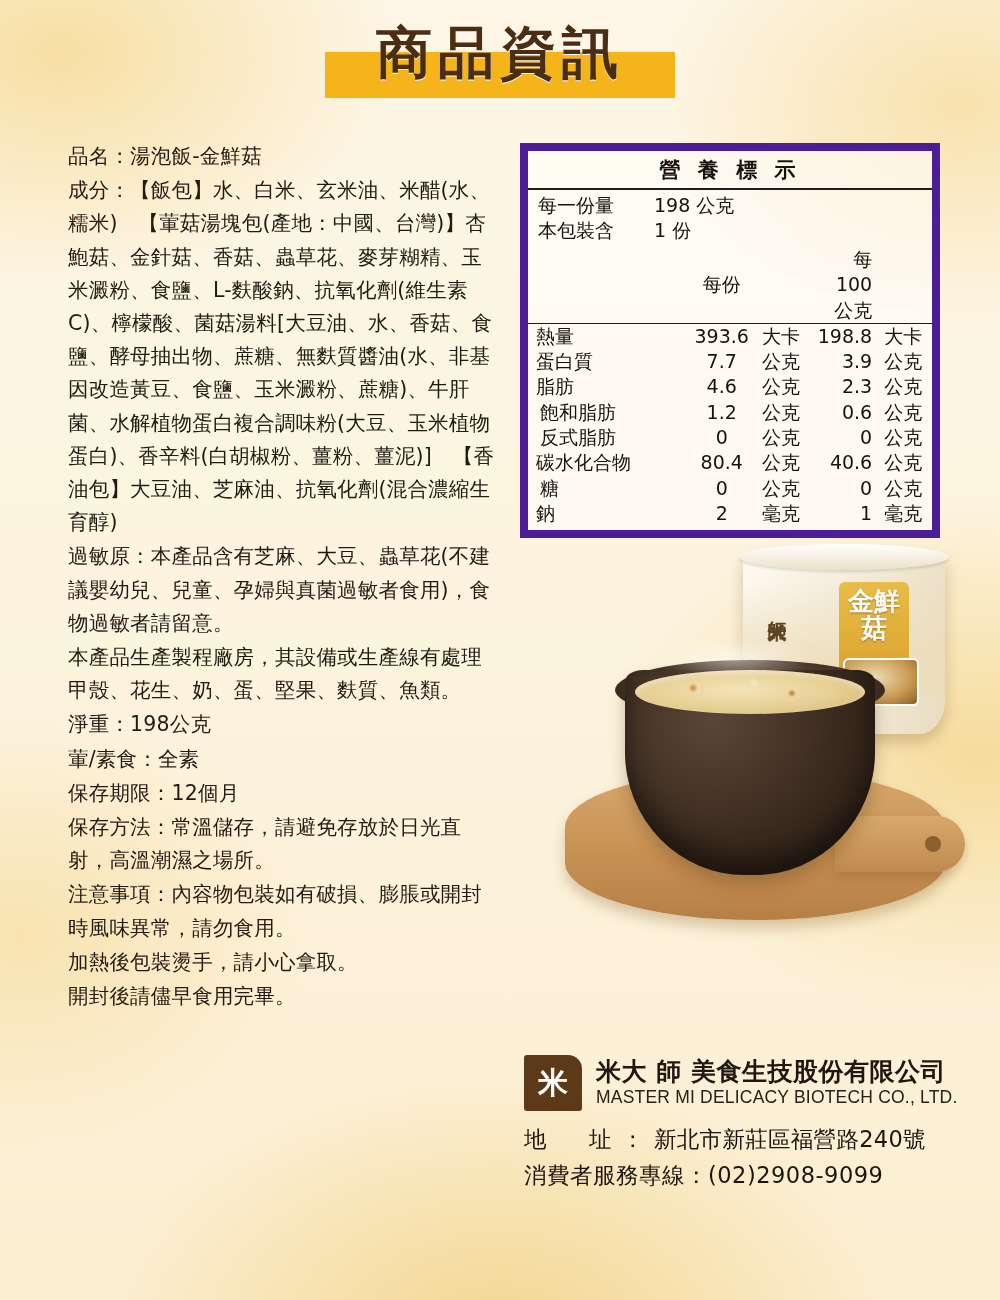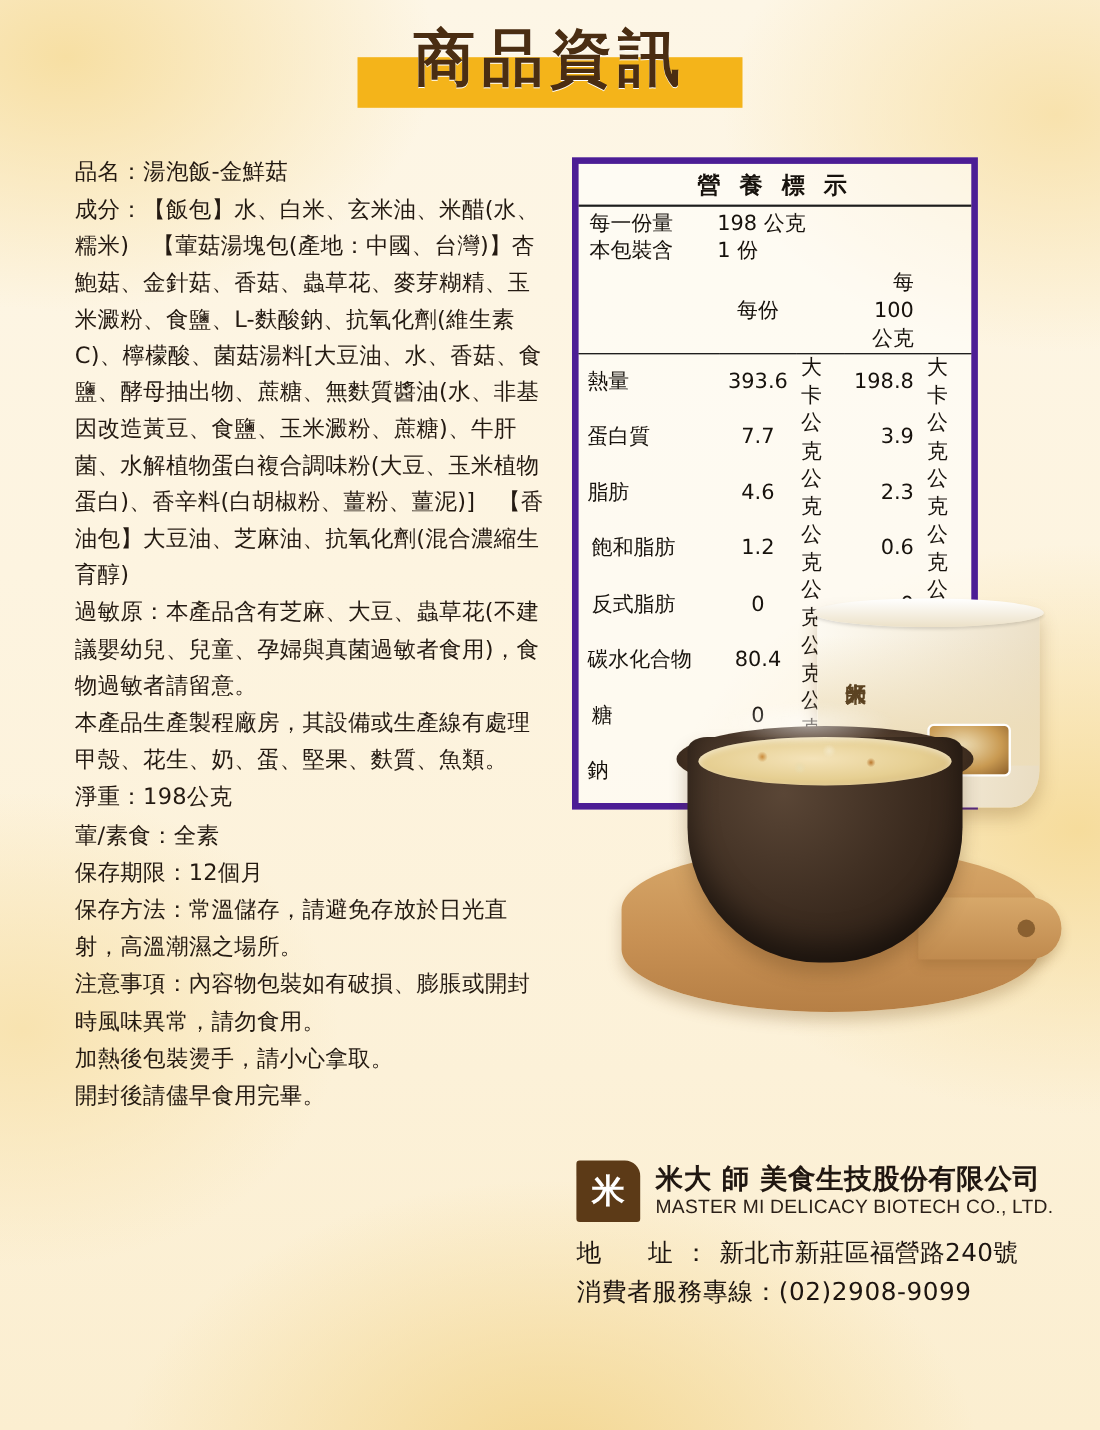--- a/index.html
+++ b/index.html
@@ -50,22 +50,22 @@
     font-size: 20.5px;
     line-height: 1.62;
     color: #241a12;
     letter-spacing: 0.2px;
   }
   .left-col p { margin: 0 0 1px 0; }
 
   
   .nutri {
     position: absolute;
-    left: 520px; top: 143px; width: 369px;
-    border: 6px solid #4c1d95;
+    left: 520px; top: 143px; width: 420px;
+    border: 8px solid #4c1d95;
     background: rgba(255,255,255,0.55);
     font-family: "DejaVu Sans", "Liberation Sans", sans-serif;
     color: #17120d;
   }
   .nutri-title {
     text-align: center;
     font-size: 21px;
     letter-spacing: 5px;
     padding: 5px 0 4px;
     border-bottom: 2px solid #1d1d1d;
@@ -333,20 +333,23 @@
   </div>
 
   <div class="photo">
     <div class="board"></div>
     <div class="board-handle"></div>
     <div class="board-hole"></div>
 
     <div class="cup">
       <div class="cup-band"></div>
       <div class="cup-left-text">米大師</div>
+      <div class="cup-gold">
+        <div class="cup-gold-text">金鮮菇</div>
+      </div>
       <div class="cup-photo"></div>
     </div>
     <div class="cup-lid"></div>
 
     <div class="bowl-rim"></div>
     <div class="bowl"></div>
     <div class="soup"></div>
     <div class="soup-bits"></div>
     <div class="steam"></div>
   </div>

